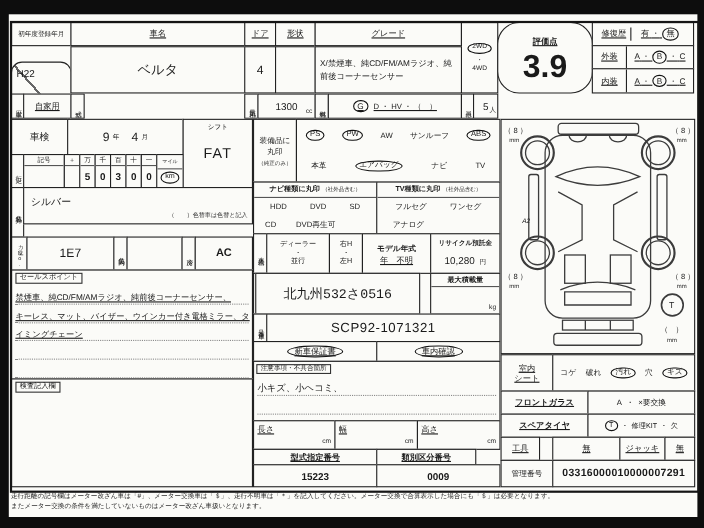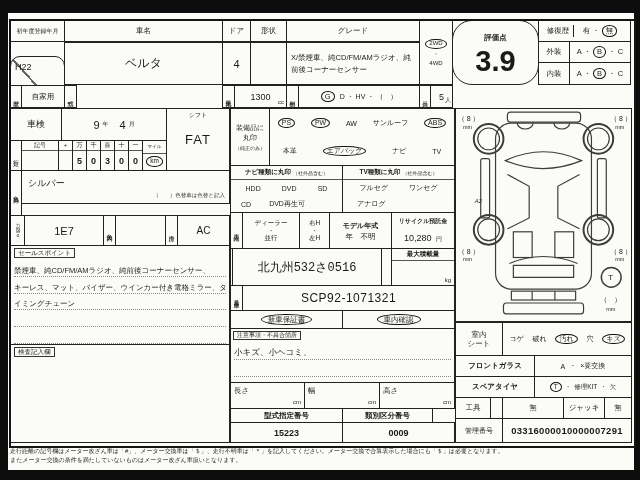--- a/index.html
+++ b/index.html
@@ -10,21 +10,21 @@
         align-items:center;justify-content:center;overflow:hidden;background:#fbfbf8;}
   .nob{border:none;background:transparent;}
   .col{flex-direction:column;}
   .vlab{writing-mode:vertical-rl;text-orientation:upright;font-size:6px;line-height:1;
         letter-spacing:-1px;padding:1px 0;}
   .circ{border:1.3px solid #111;border-radius:50%;padding:0 3px;display:inline-block;line-height:1.25;}
   .tag{position:absolute;border:1px solid #333;font-size:6.5px;line-height:1.2;padding:0 3px;
        background:#fbfbf8;z-index:2;white-space:nowrap;}
   .dotline{border-bottom:1px dotted #8a8a8a;}
   .outer{position:absolute;border:2px solid #151515;pointer-events:none;z-index:3;background:transparent;}
-  .tiny{font-size:6px;} .sm{font-size:7.5px;} .md{font-size:9px;} .lg{font-size:11px;}
+  .tiny{font-size:6px;} .sm{font-size:7.5px;text-decoration:underline;} .md{font-size:9px;} .lg{font-size:11px;}
   .b{font-weight:bold;}
   .left{justify-content:flex-start;}
   svg text{fill:#222;font-family:"Liberation Sans","DejaVu Sans",sans-serif;}
 </style>
 </head>
 <body>
 
 <div id="frame">
   <div id="sheet"></div>
 
@@ -147,21 +147,21 @@
   <div class="cell" style="left:21px;top:170px;width:209px;height:34px;">
     <span class="md" style="position:absolute;left:6px;top:6px;">シルバー</span>
     <span style="position:absolute;right:4px;bottom:4px;font-size:5.5px;color:#333;">（　　）色替車は色替と記入</span>
   </div>
 
   <div class="cell vlab" style="left:10px;top:215px;width:15px;height:31px;font-size:5px;">カラーNo.</div>
   <div class="cell lg" style="left:24px;top:215px;width:80px;height:31px;">1E7</div>
   <div class="cell vlab" style="left:103px;top:215px;width:13px;height:31px;">内装色</div>
   <div class="cell" style="left:115px;top:215px;width:51px;height:31px;"></div>
   <div class="cell vlab" style="left:165px;top:215px;width:13px;height:31px;">冷房</div>
-  <div class="cell" style="left:177px;top:215px;width:53px;height:31px;font-size:10px;">AC</div>
+  <div class="cell" style="left:177px;top:215px;width:53px;height:31px;font-size:10px;font-weight:bold;">AC</div>
 
   <div class="cell col" style="left:10px;top:245px;width:220px;height:100px;justify-content:flex-start;align-items:stretch;">
     <span class="tag" style="left:3px;top:2px;">セールスポイント</span>
     <div class="dotline sm left" style="margin:15px 3px 0 3px;height:18px;display:flex;align-items:flex-end;white-space:nowrap;">禁煙車、純CD/FM/AMラジオ、純前後コーナーセンサー、</div>
     <div class="dotline sm left" style="margin:0 3px;height:19px;display:flex;align-items:flex-end;white-space:nowrap;">キーレス、マット、バイザー、ウインカー付き電格ミラー、タ</div>
     <div class="dotline sm left" style="margin:0 3px;height:19px;display:flex;align-items:flex-end;white-space:nowrap;">イミングチェーン</div>
     <div class="dotline" style="margin:0 3px;height:19px;"></div>
     <div class="dotline" style="margin:0 3px;height:19px;"></div>
   </div>
 

